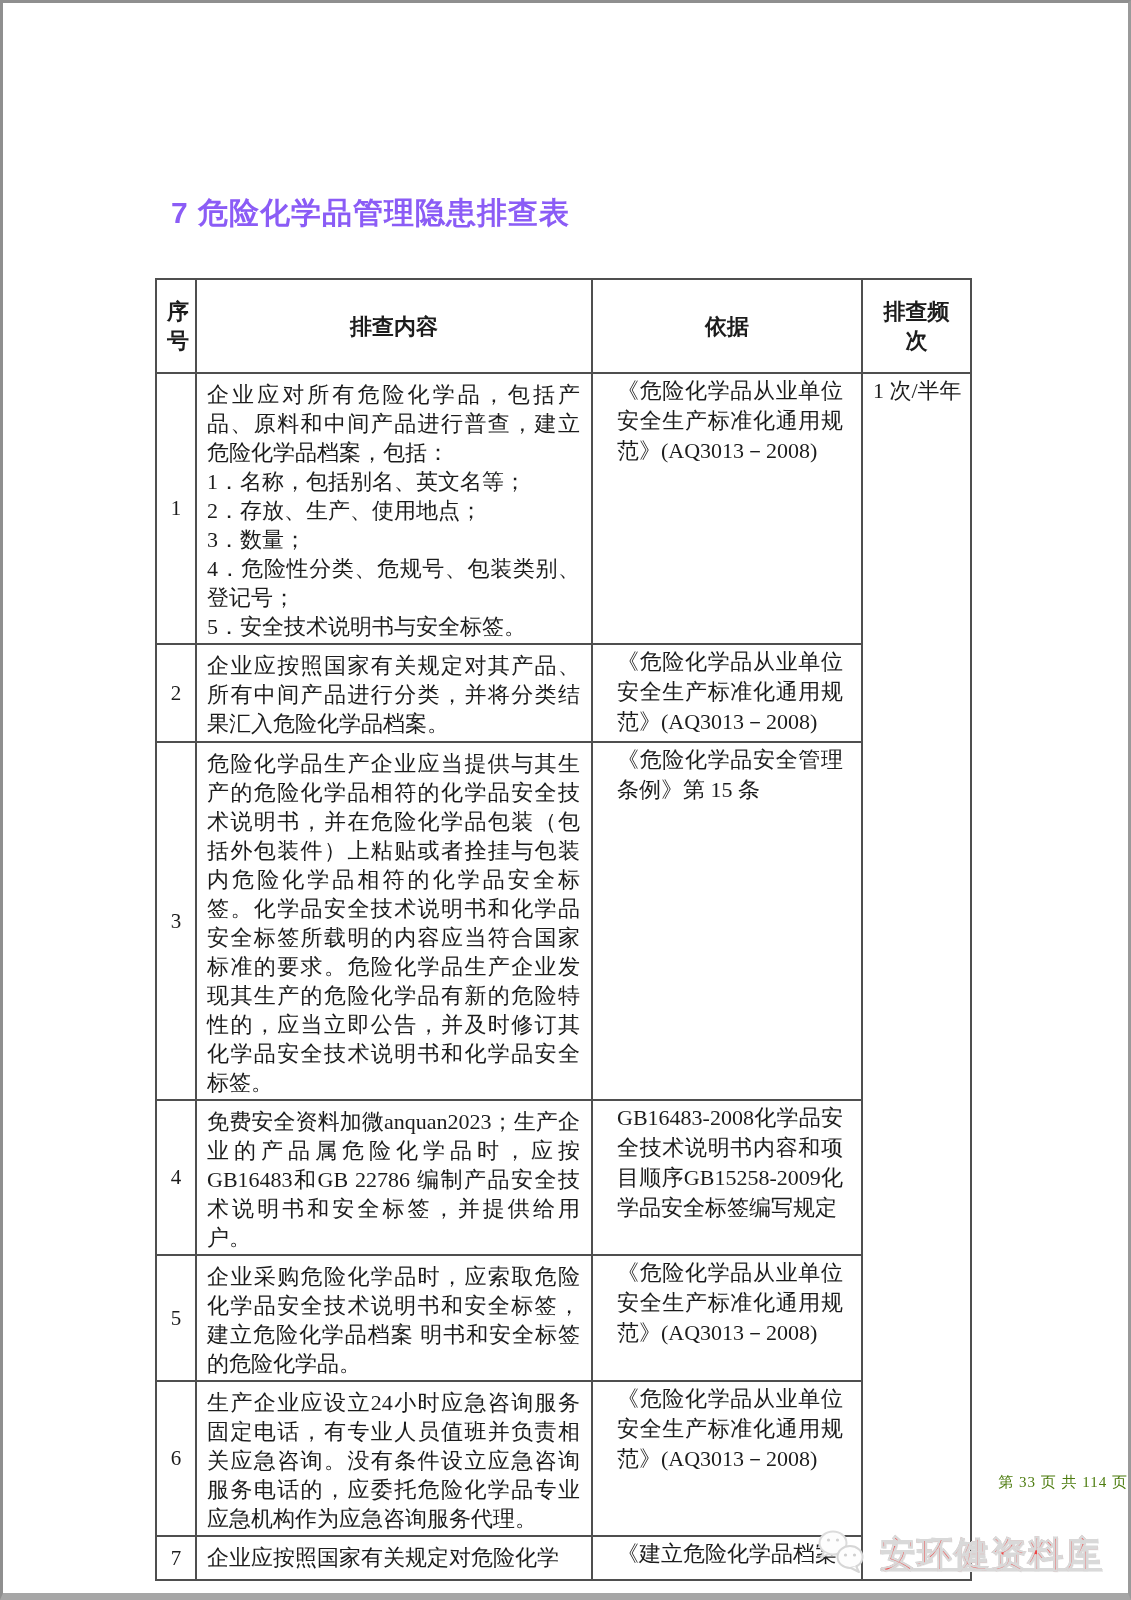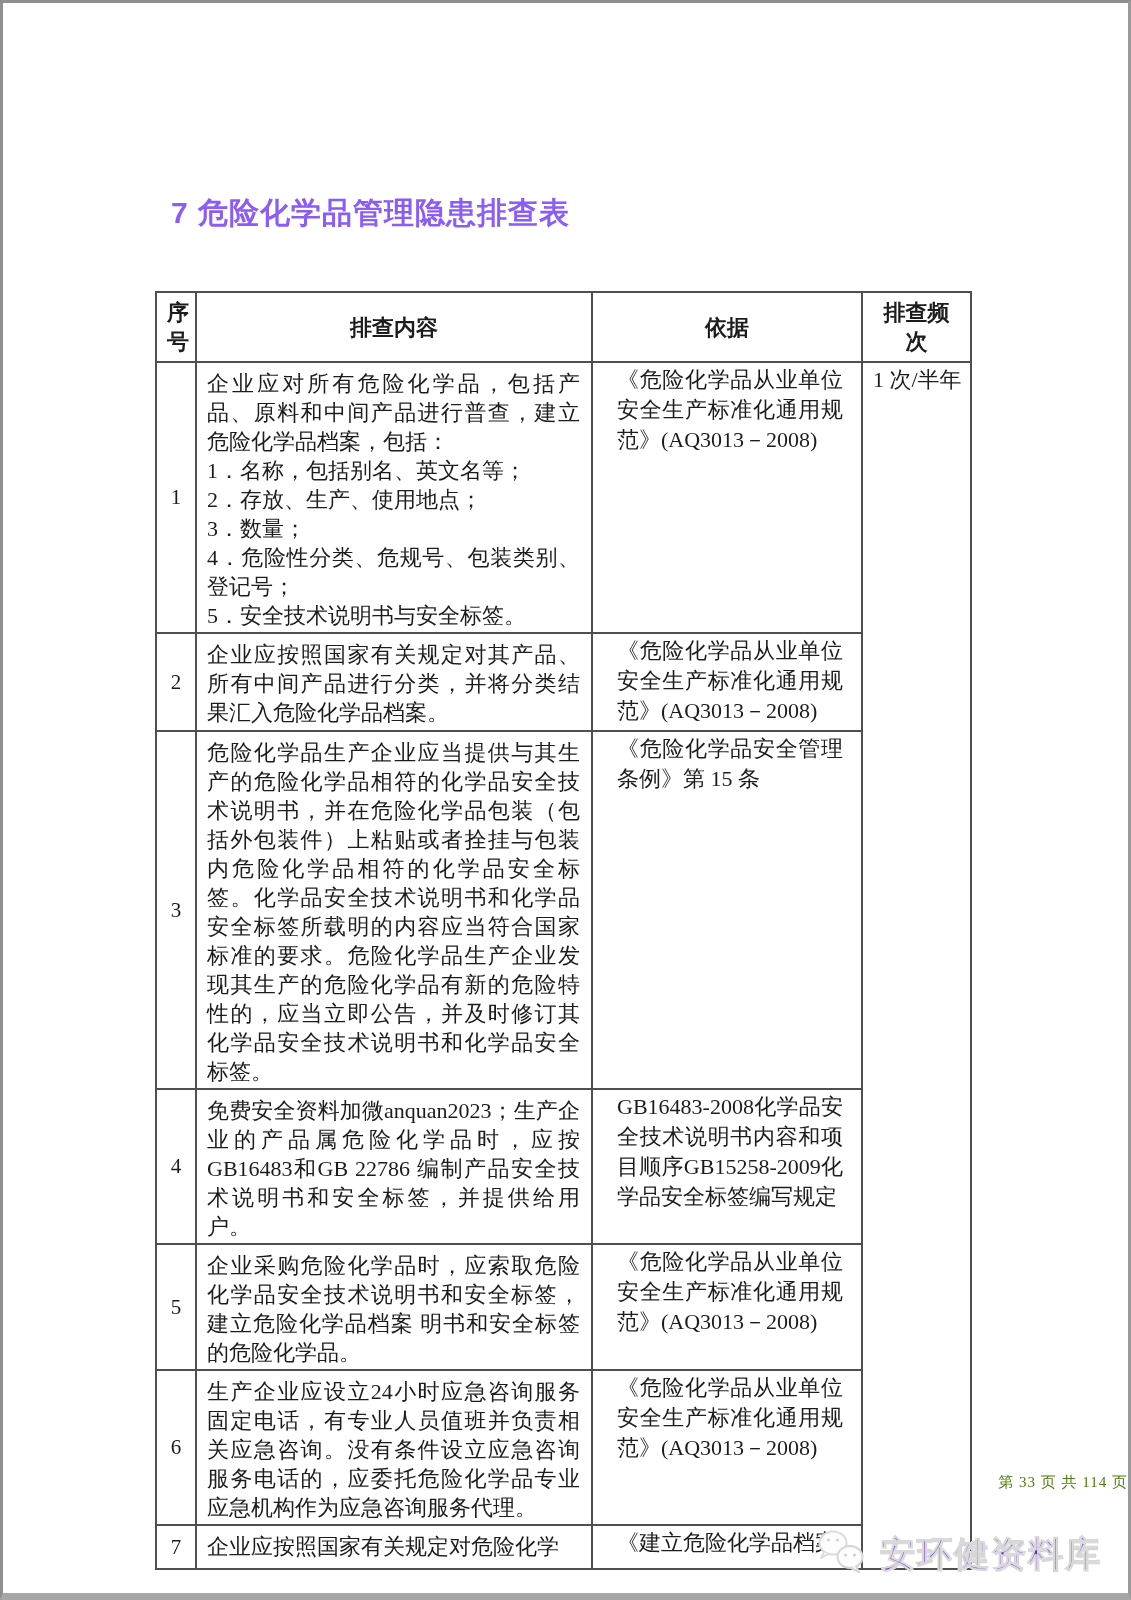--- a/index.html
+++ b/index.html
@@ -15,21 +15,21 @@
     overflow:hidden;
     font-family:"Liberation Serif","DejaVu Serif",serif;
     color:#1c1c1c;
   }
   .title{
     position:absolute;left:168px;top:190px;margin:0;
     font-family:"Liberation Sans","DejaVu Sans",sans-serif;
     font-size:30px;font-weight:700;letter-spacing:1px;color:#8b5cf6;
   }
   .inspection-table{
-    position:absolute;left:152px;top:288px;
+    position:absolute;left:152px;top:275px;
     width:815px;table-layout:fixed;
     border-collapse:collapse;
   }
   .inspection-table col.c-index{width:40px;}
   .inspection-table col.c-content{width:396px;}
   .inspection-table col.c-basis{width:270px;}
   .inspection-table col.c-freq{width:109px;}
   .inspection-table th,.inspection-table td{
     border:2px solid #4f4f4f;
     font-size:22px;
@@ -66,25 +66,26 @@
     position:absolute;left:0;top:1470px;width:100%;
     text-align:right;font-size:15px;color:#4d7c0f;letter-spacing:1px;
   }
   .watermark{
     position:absolute;top:1524px;right:26px;
     display:flex;align-items:center;gap:8px;
   }
   .watermark-text{
     font-family:"Liberation Sans","DejaVu Sans",sans-serif;
     font-size:35px;font-weight:700;
-    color:#6d28d9;
+    color:#ef4444;
     -webkit-text-stroke:1px #d9d9d9;
     text-shadow:1px 1px 0 #e9e9e9;
     letter-spacing:2px;
     line-height:1;
+    text-decoration:underline;
   }
   .watermark-icon{display:block;}
 </style>
 </head>
 <body>
 
 <div class="page">
 
   <h1 class="title">7 危险化学品管理隐患排查表</h1>
 
@@ -93,21 +94,21 @@
       <col class="c-index">
         <col class="c-content">
         <col class="c-basis">
         <col class="c-freq">
     </colgroup>
     <tbody>
       <tr style="height:65px">
         <th>序号</th>
         <th>排查内容</th>
         <th>依据</th>
-        <th style="padding:5px 12px">排查频次</th>
+        <th style="padding:17px 12px">排查频次</th>
       </tr>
       <tr style="height:258px">
         <td class="cell-index">1</td>
         <td class="cell-content">企业应对所有危险化学品，包括产品、原料和中间产品进行普查，建立危险化学品档案，包括：
 1．名称，包括别名、英文名等；
 2．存放、生产、使用地点；
 3．数量；
 4．危险性分类、危规号、包装类别、登记号；
 5．安全技术说明书与安全标签。</td>
         <td class="cell-basis">《危险化学品从业单位安全生产标准化通用规范》(AQ3013－2008)</td>

